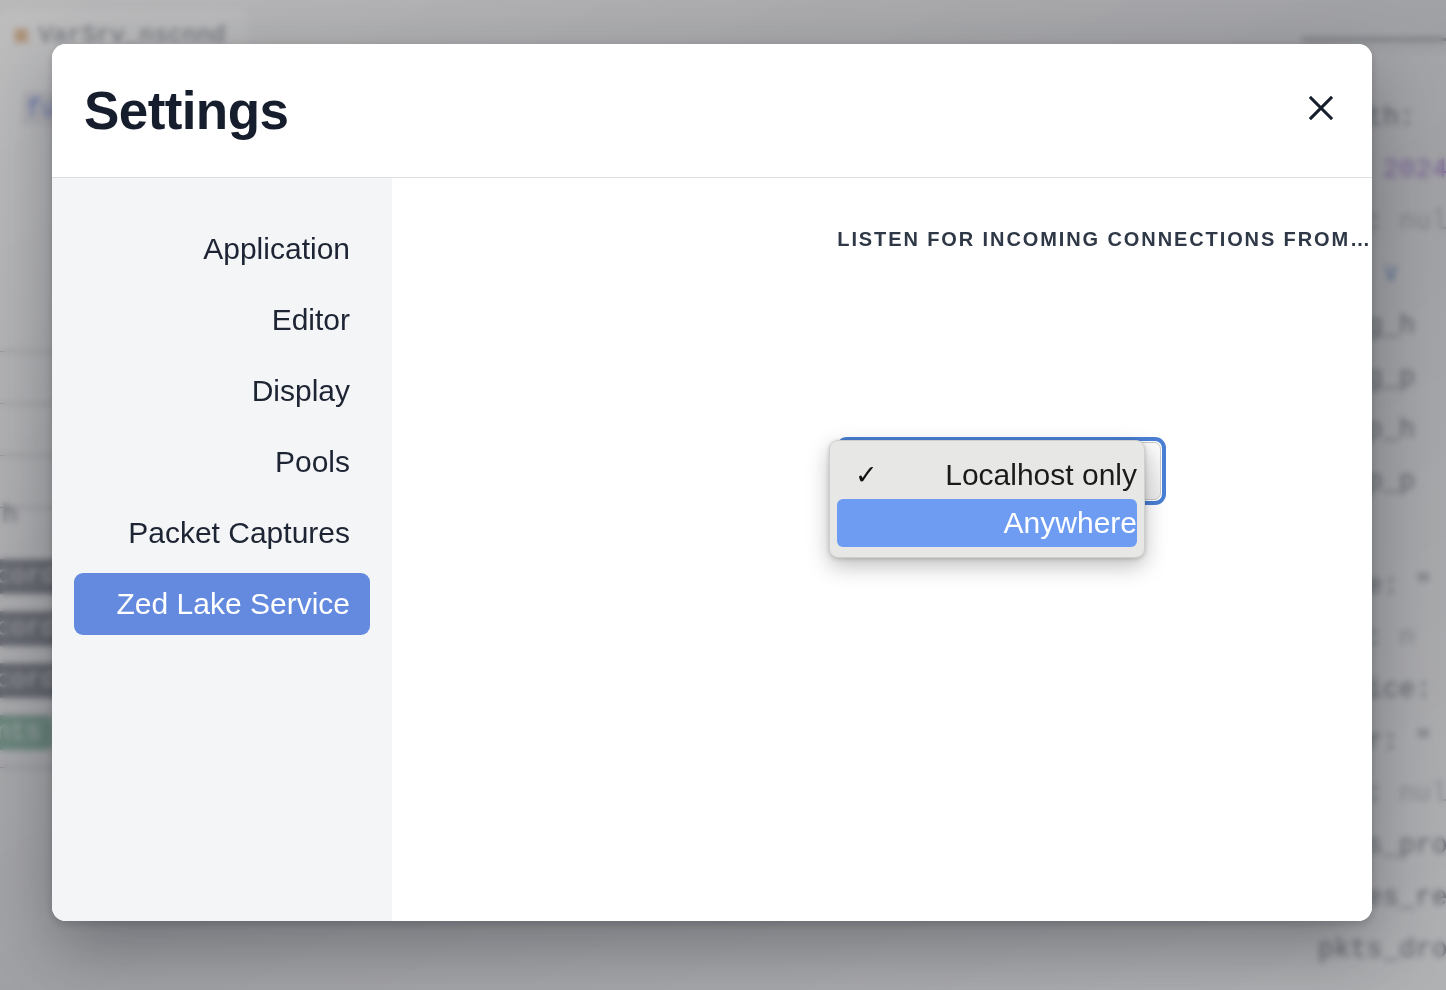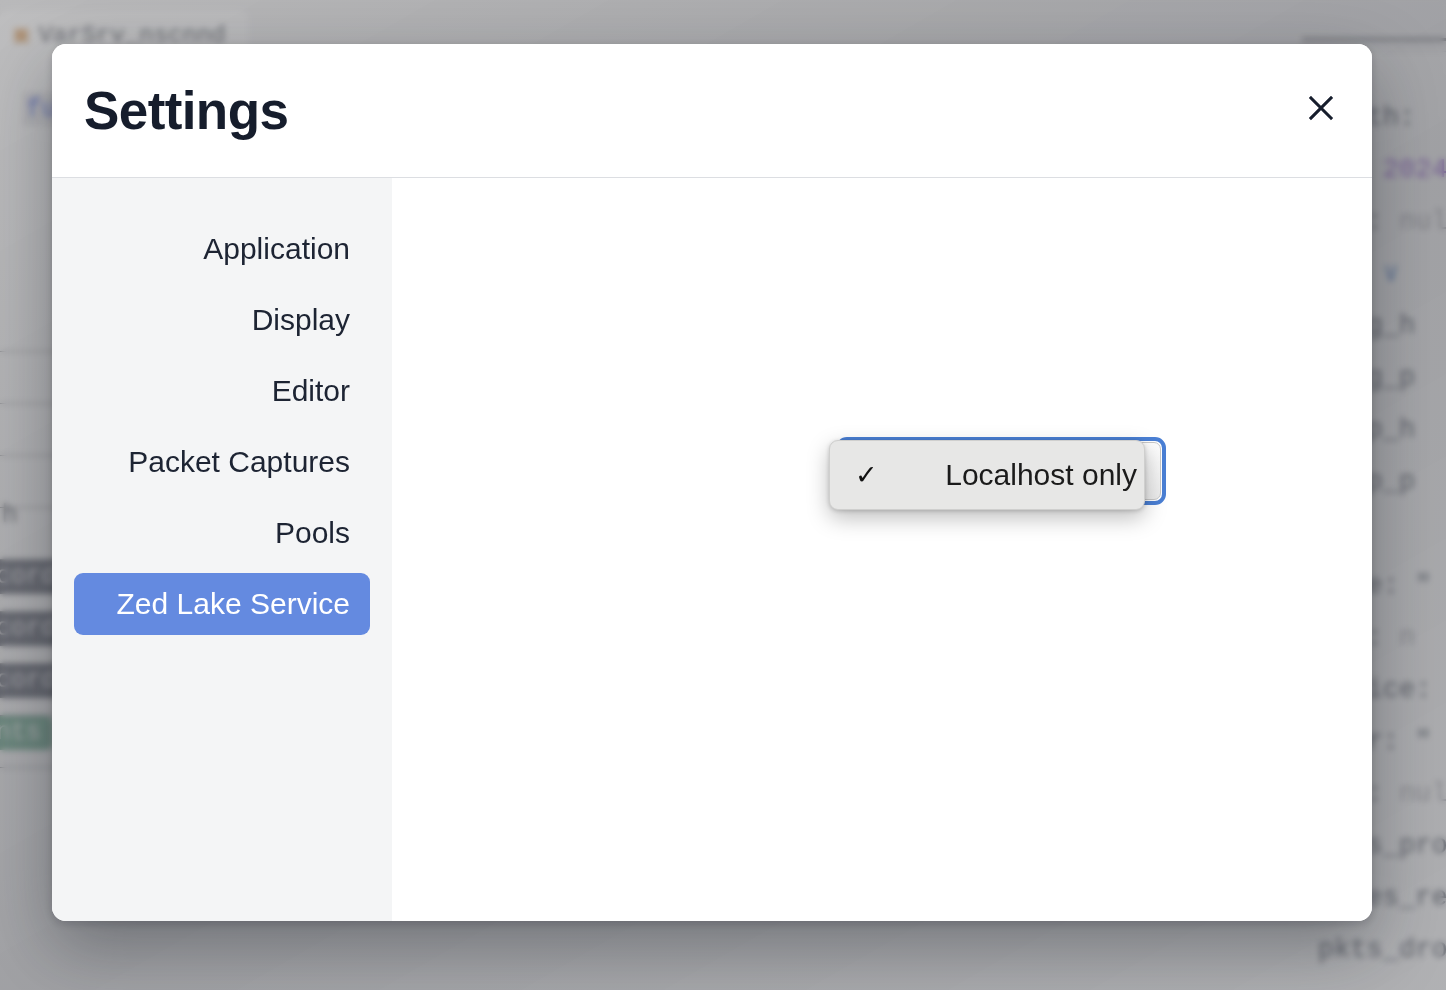--- a/index.html
+++ b/index.html
@@ -265,33 +265,35 @@
       <svg width="26" height="26" viewBox="0 0 26 26" aria-hidden="true">
         <path d="M3 3 L23 23 M23 3 L3 23" stroke="currentColor" stroke-width="3.1" stroke-linecap="square" fill="none"></path>
       </svg>
     </button>
   </div>
 
   <div class="modal-body">
 
     <nav class="settings-sidebar">
       <div class="nav-item">Application</div>
+      <div class="nav-item">Editor</div>
       <div class="nav-item">Display</div>
-      <div class="nav-item">Editor</div>
+      <div class="nav-item">Pools</div>
       <div class="nav-item">Packet Captures</div>
-      <div class="nav-item">Pools</div>
       <div class="nav-item active">Zed Lake Service</div>
     </nav>
 
     <section class="settings-content">
+      <div class="field-label">Listen for incoming connections from…</div>
 
       <div class="select-wrap">
         <div class="select-focusring"></div>
         <div class="select-box"></div>
       </div>
 
       <div class="popup-menu">
         <div class="popup-item selected-check">Localhost only</div>
+        <div class="popup-item highlighted">Anywhere</div>
       </div>
     </section>
 
   </div>
 </div>
 
 </body></html>

